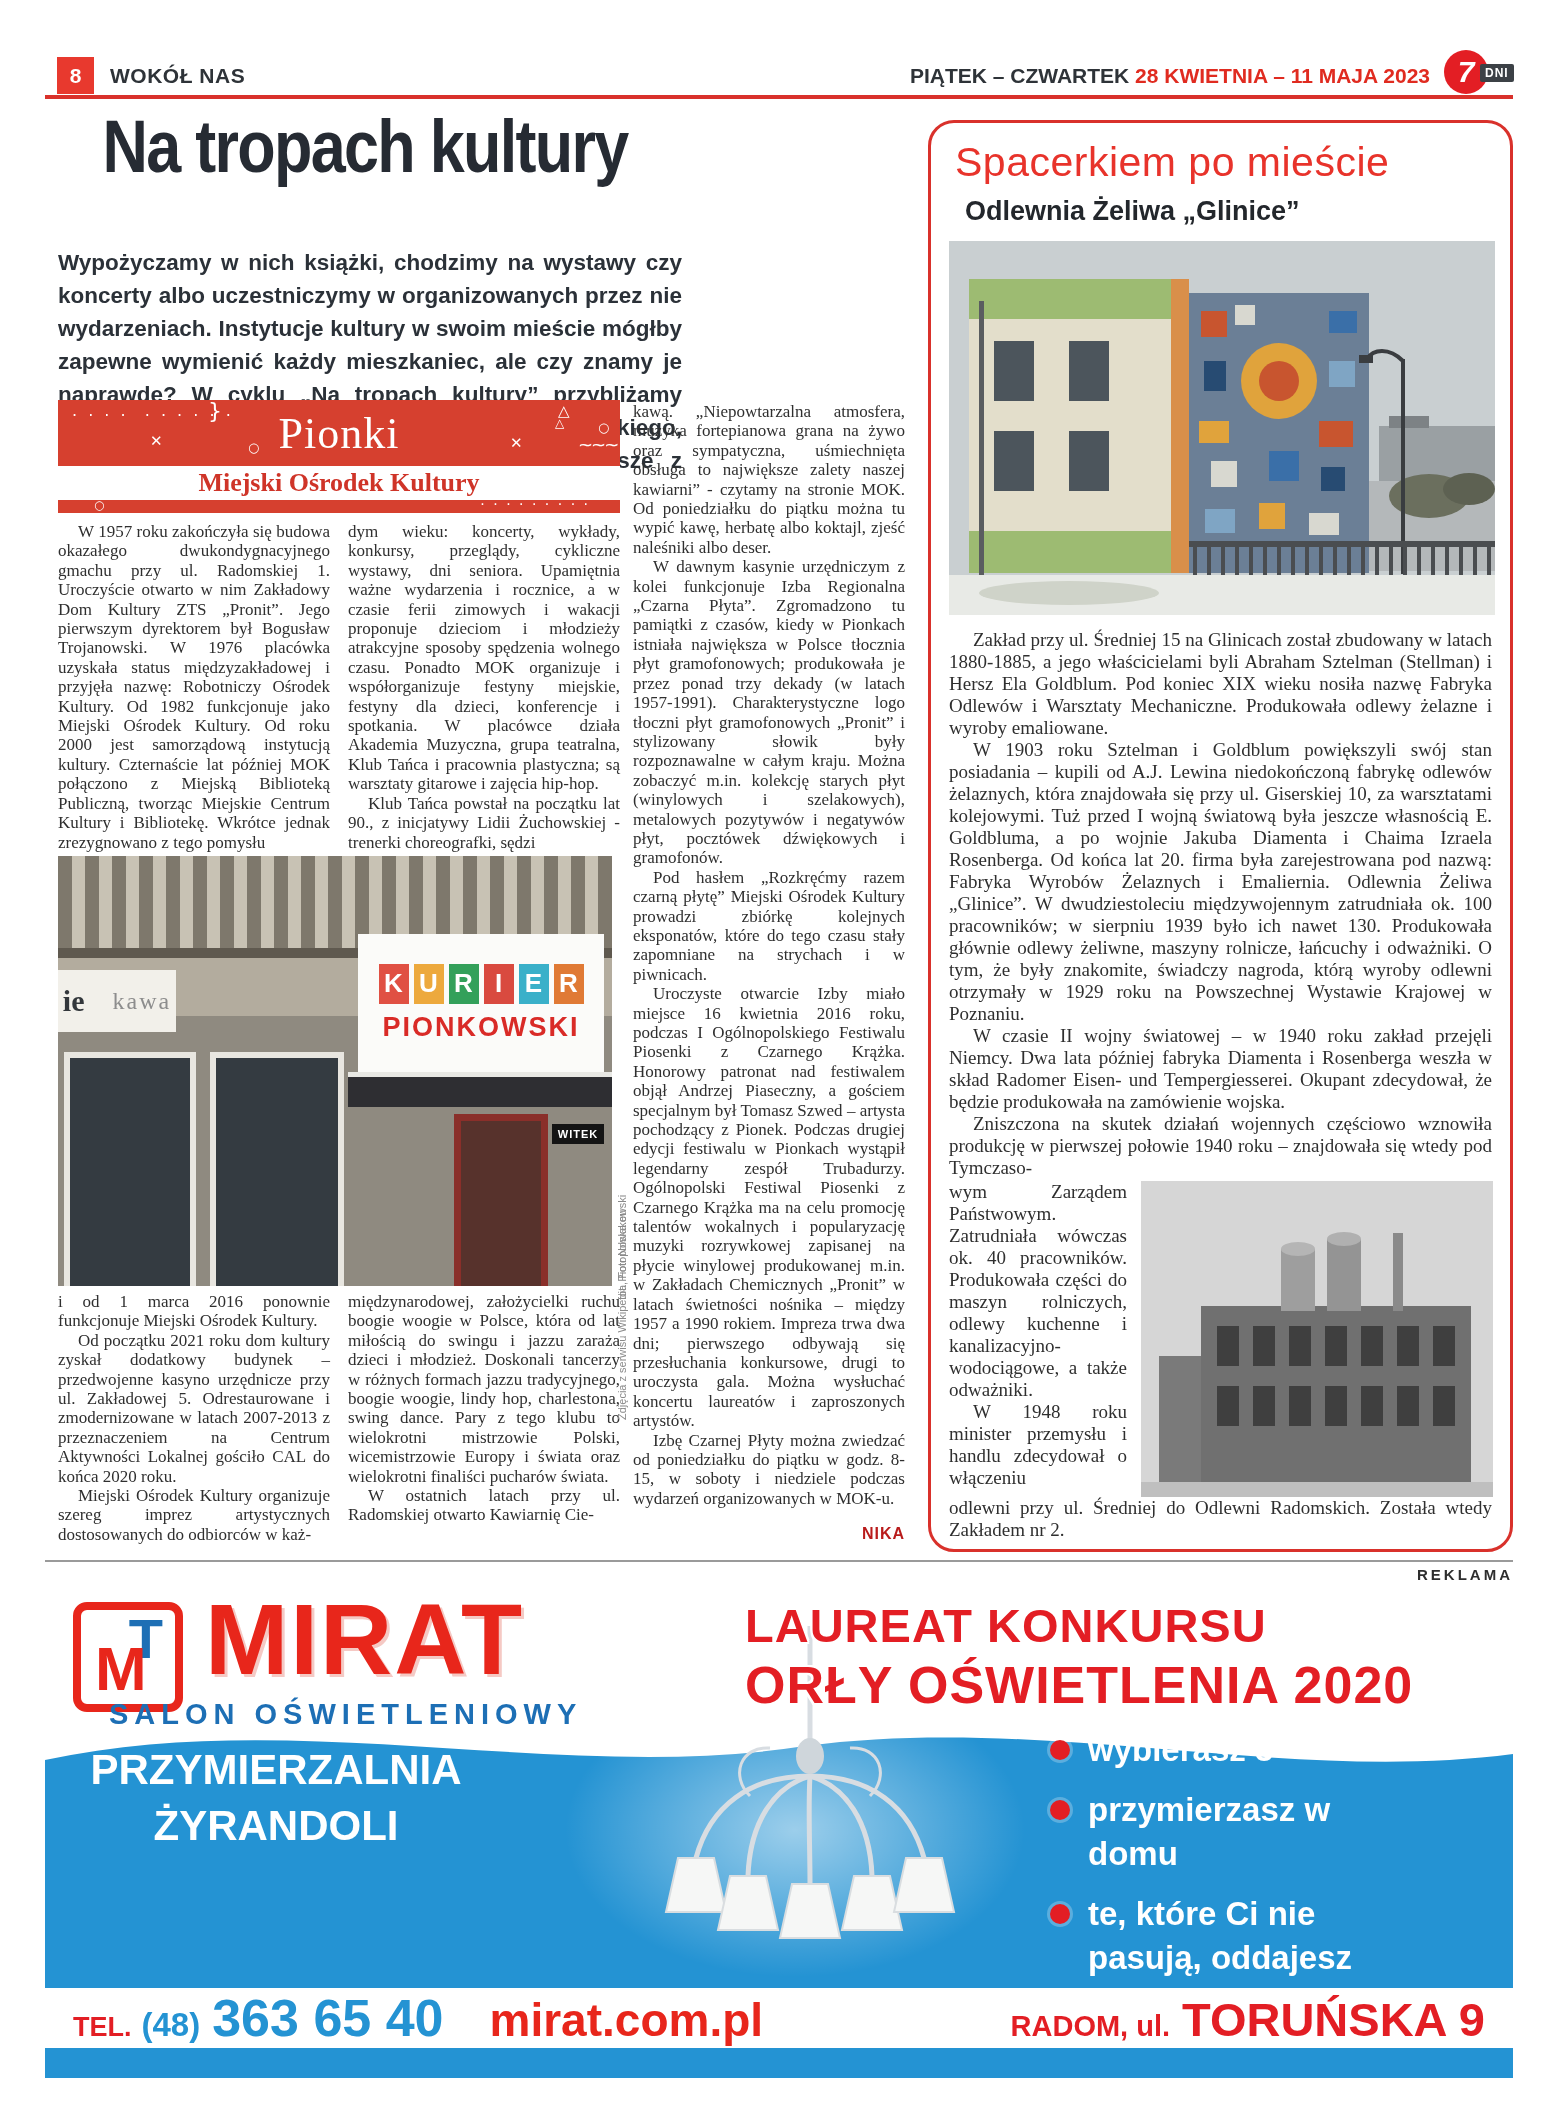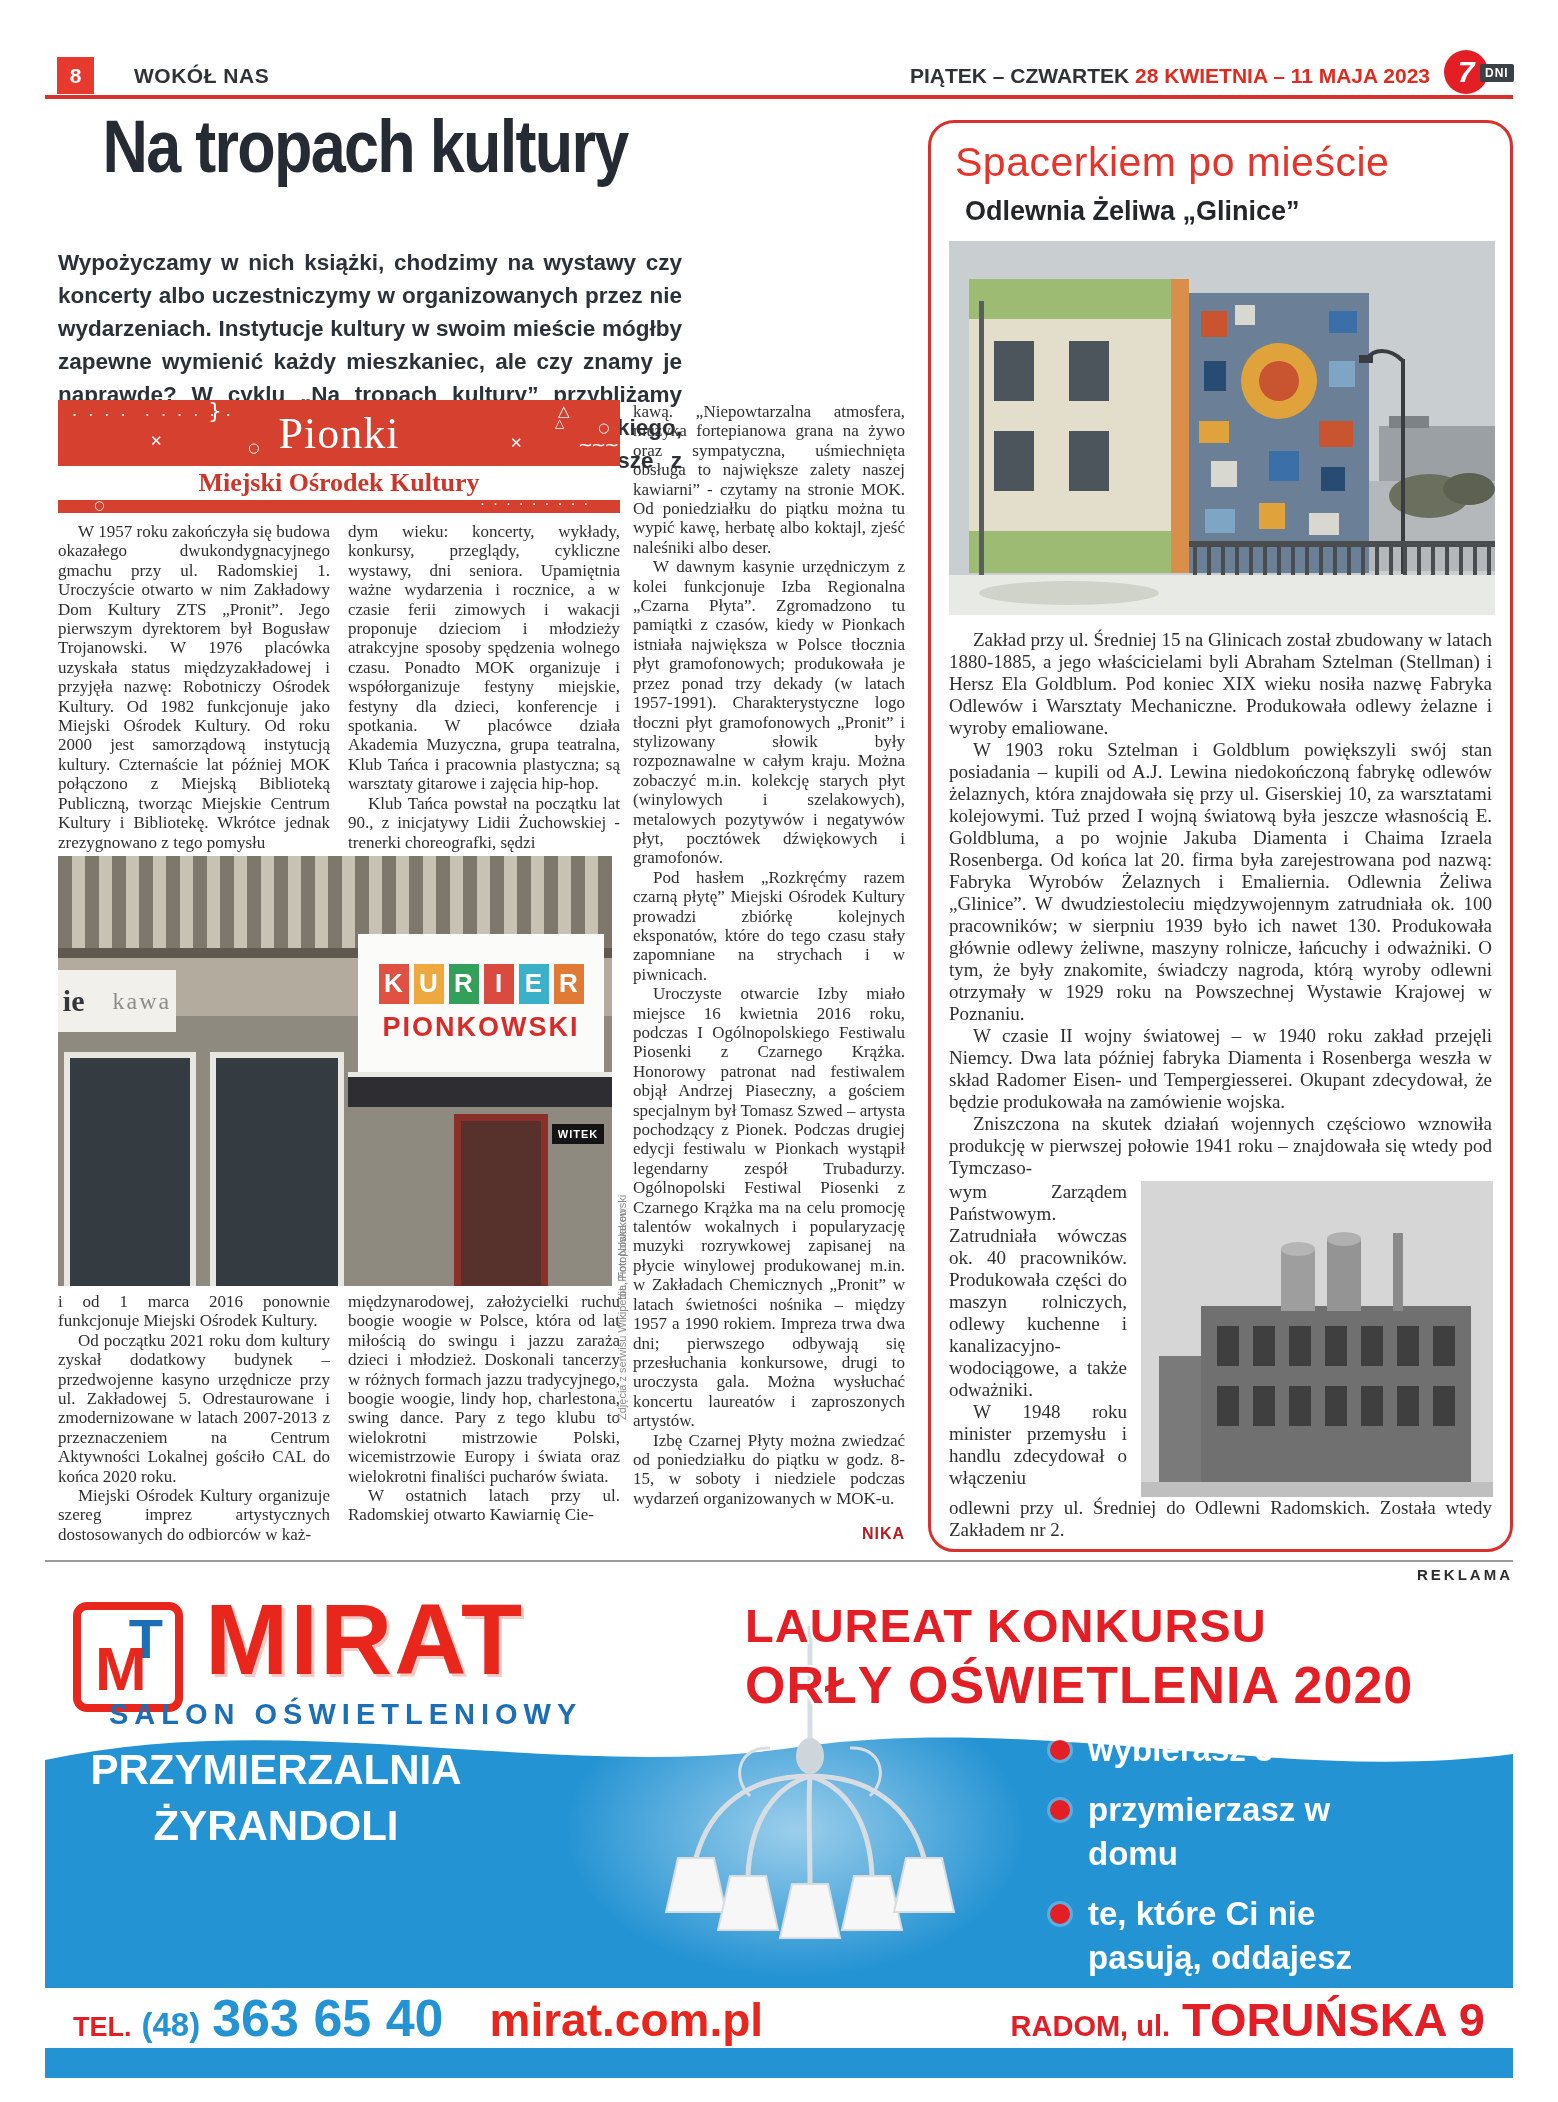--- a/index.html
+++ b/index.html
@@ -4,21 +4,21 @@
 <style>
   html,body{margin:0;padding:0;background:#e9e9e9;}
   .page{position:relative;width:1558px;height:2102px;background:#fff;overflow:hidden;
         font-family:"Liberation Serif",serif;color:#2f2f2f;margin:0 auto;}
   .abs{position:absolute;}
   
   .pagebox{left:57px;top:57px;width:37px;height:37px;background:#e8392e;color:#fff;
            font-family:"Liberation Sans",sans-serif;font-weight:bold;font-size:21px;
            display:flex;align-items:center;justify-content:center;}
   .section{left:110px;top:64px;font-family:"Liberation Sans",sans-serif;font-weight:bold;
-           font-size:21px;color:#2e3338;letter-spacing:.5px;margin-left:24px;}
+           font-size:21px;color:#2e3338;letter-spacing:.5px;}
   .dates{left:860px;top:64px;width:570px;text-align:right;font-family:"Liberation Sans",sans-serif;
          font-weight:bold;font-size:21px;color:#2e3338;}
   .dates .red{color:#e02b20;}
   .logo7{left:1444px;top:50px;width:44px;height:44px;background:#e31e24;border-radius:50%;
          color:#fff;font-family:"Liberation Sans",sans-serif;font-weight:bold;font-style:italic;
          font-size:30px;display:flex;align-items:center;justify-content:center;}
   .logodni{left:1480px;top:64px;background:#3c4146;color:#fff;font-family:"Liberation Sans",sans-serif;
            font-weight:bold;font-size:12px;padding:2px 5px;border-radius:2px;letter-spacing:1px;}
   .redline{left:45px;top:95px;width:1468px;height:4px;background:#d9312b;}
   
@@ -295,21 +295,21 @@
       </g>
       <rect x="0" y="334" width="546" height="40" fill="#e8eae6"></rect>
       <ellipse cx="120" cy="352" rx="90" ry="12" fill="#cfd3c9"></ellipse>
       <rect x="30" y="60" width="5" height="274" fill="#5a5d60"></rect>
     </svg>
 
     <div class="sbtext">
       <p class="ind">Zakład przy ul. Średniej 15 na Glinicach został zbudowany w latach 1880-1885, a jego właścicielami byli Abraham Sztelman (Stellman) i Hersz Ela Goldblum. Pod koniec XIX wieku nosiła nazwę Fabryka Odlewów i Warsztaty Mechaniczne. Produkowała odlewy żelazne i wyroby emaliowane.</p>
       <p class="ind">W 1903 roku Sztelman i Goldblum powiększyli swój stan posiadania – kupili od A.J. Lewina niedokończoną fabrykę odlewów żelaznych, która znajdowała się przy ul. Giserskiej 10, za warsztatami kolejowymi. Tuż przed I wojną światową była jeszcze własnością E. Goldbluma, a po wojnie Jakuba Diamenta i Chaima Izraela Rosenberga. Od końca lat 20. firma była zarejestrowana pod nazwą: Fabryka Wyrobów Żelaznych i Emaliernia. Odlewnia Żeliwa „Glinice”. W dwudziestoleciu międzywojennym zatrudniała ok. 100 pracowników; w sierpniu 1939 było ich nawet 130. Produkowała głównie odlewy żeliwne, maszyny rolnicze, łańcuchy i odważniki. O tym, że były znakomite, świadczy nagroda, którą wyroby odlewni otrzymały w 1929 roku na Powszechnej Wystawie Krajowej w Poznaniu.</p>
       <p class="ind">W czasie II wojny światowej – w 1940 roku zakład przejęli Niemcy. Dwa lata później fabryka Diamenta i Rosenberga weszła w skład Radomer Eisen- und Tempergiesserei. Okupant zdecydował, że będzie produkowała na zamówienie wojska.</p>
-      <p class="ind">Zniszczona na skutek działań wojennych częściowo wznowiła produkcję w pierwszej połowie 1941 roku – znajdowała się wtedy pod Tymczaso-</p>
+      <p class="ind">Zniszczona na skutek działań wojennych częściowo wznowiła produkcję w pierwszej połowie 1940 roku – znajdowała się wtedy pod Tymczaso-</p>
       <div class="narrowrow">
         <div class="narrowcol">
           <p>wym Zarządem Państwowym. Zatrudniała wówczas ok. 40 pracowników. Produkowała części do maszyn rolniczych, odlewy kuchenne i kanalizacyjno-wodociągowe, a także odważniki.</p>
           <p class="ind">W 1948 roku minister przemysłu i handlu zdecydował o włączeniu</p>
         </div>
         <div class="photo3wrap">
 
           <svg width="352" height="316" viewBox="0 0 352 316" style="display:block;">
             <rect width="352" height="316" fill="#d6d6d6"></rect>
             <rect x="18" y="175" width="70" height="126" fill="#7a7a7a"></rect>

